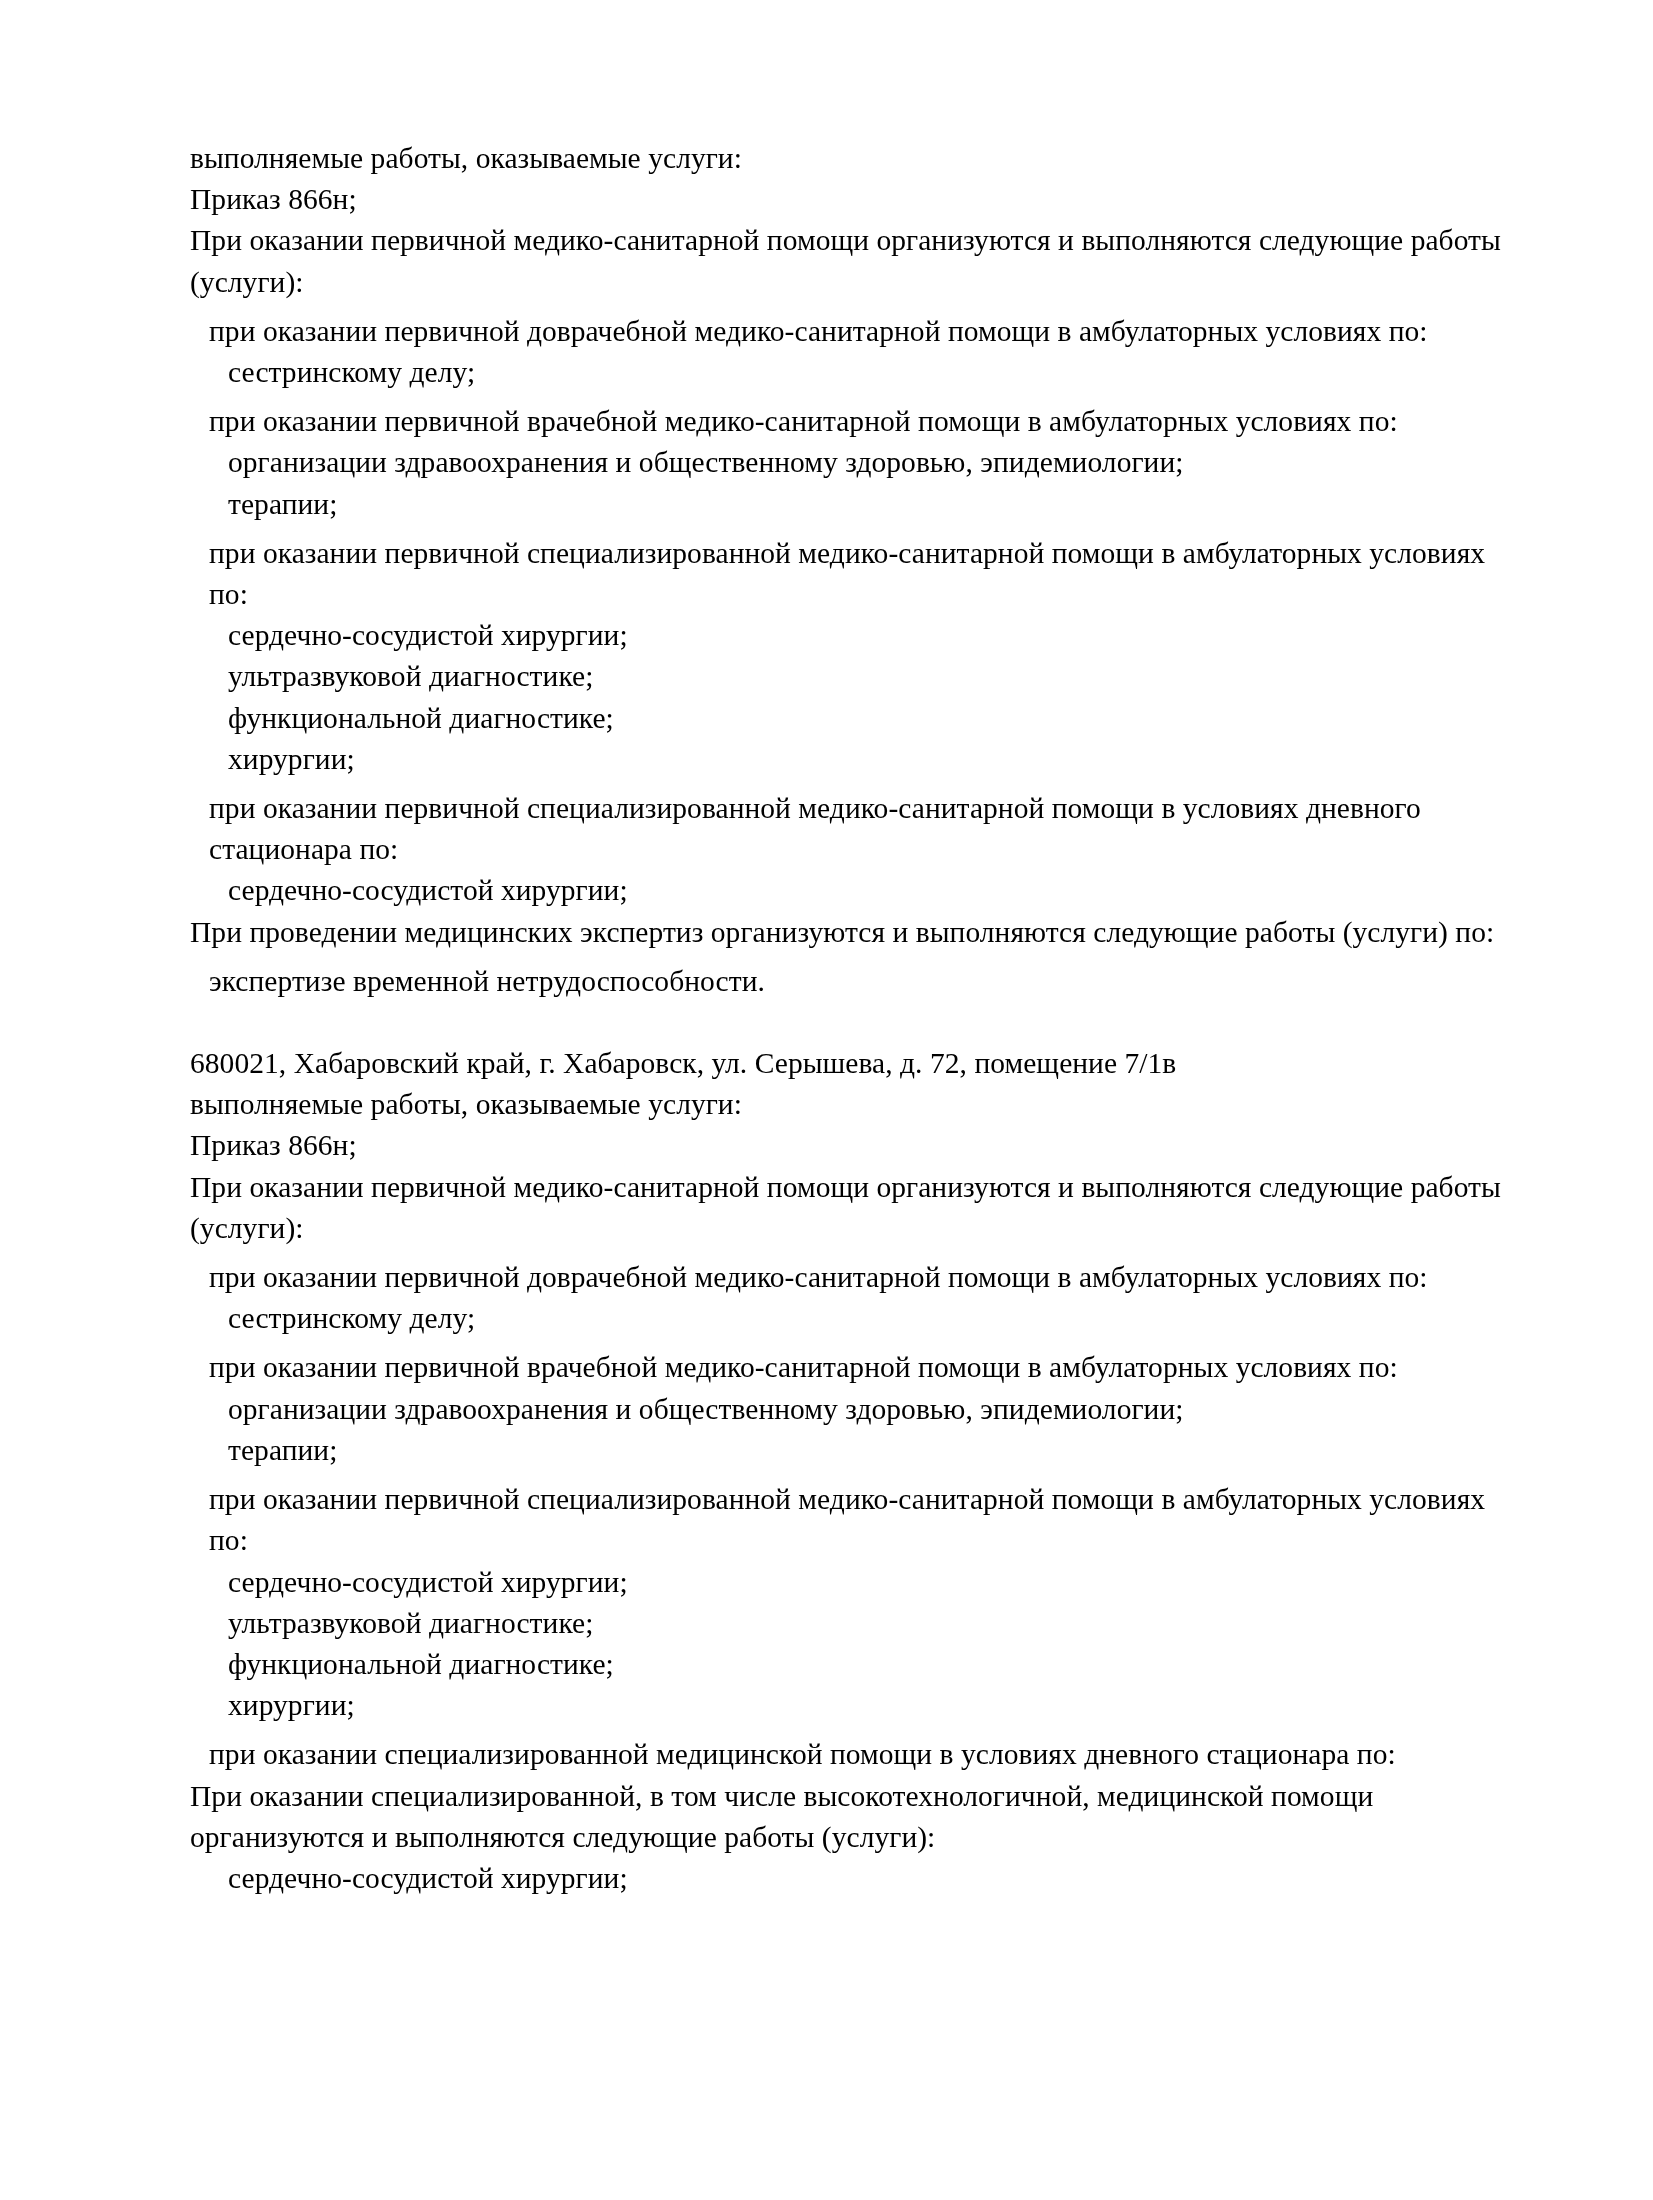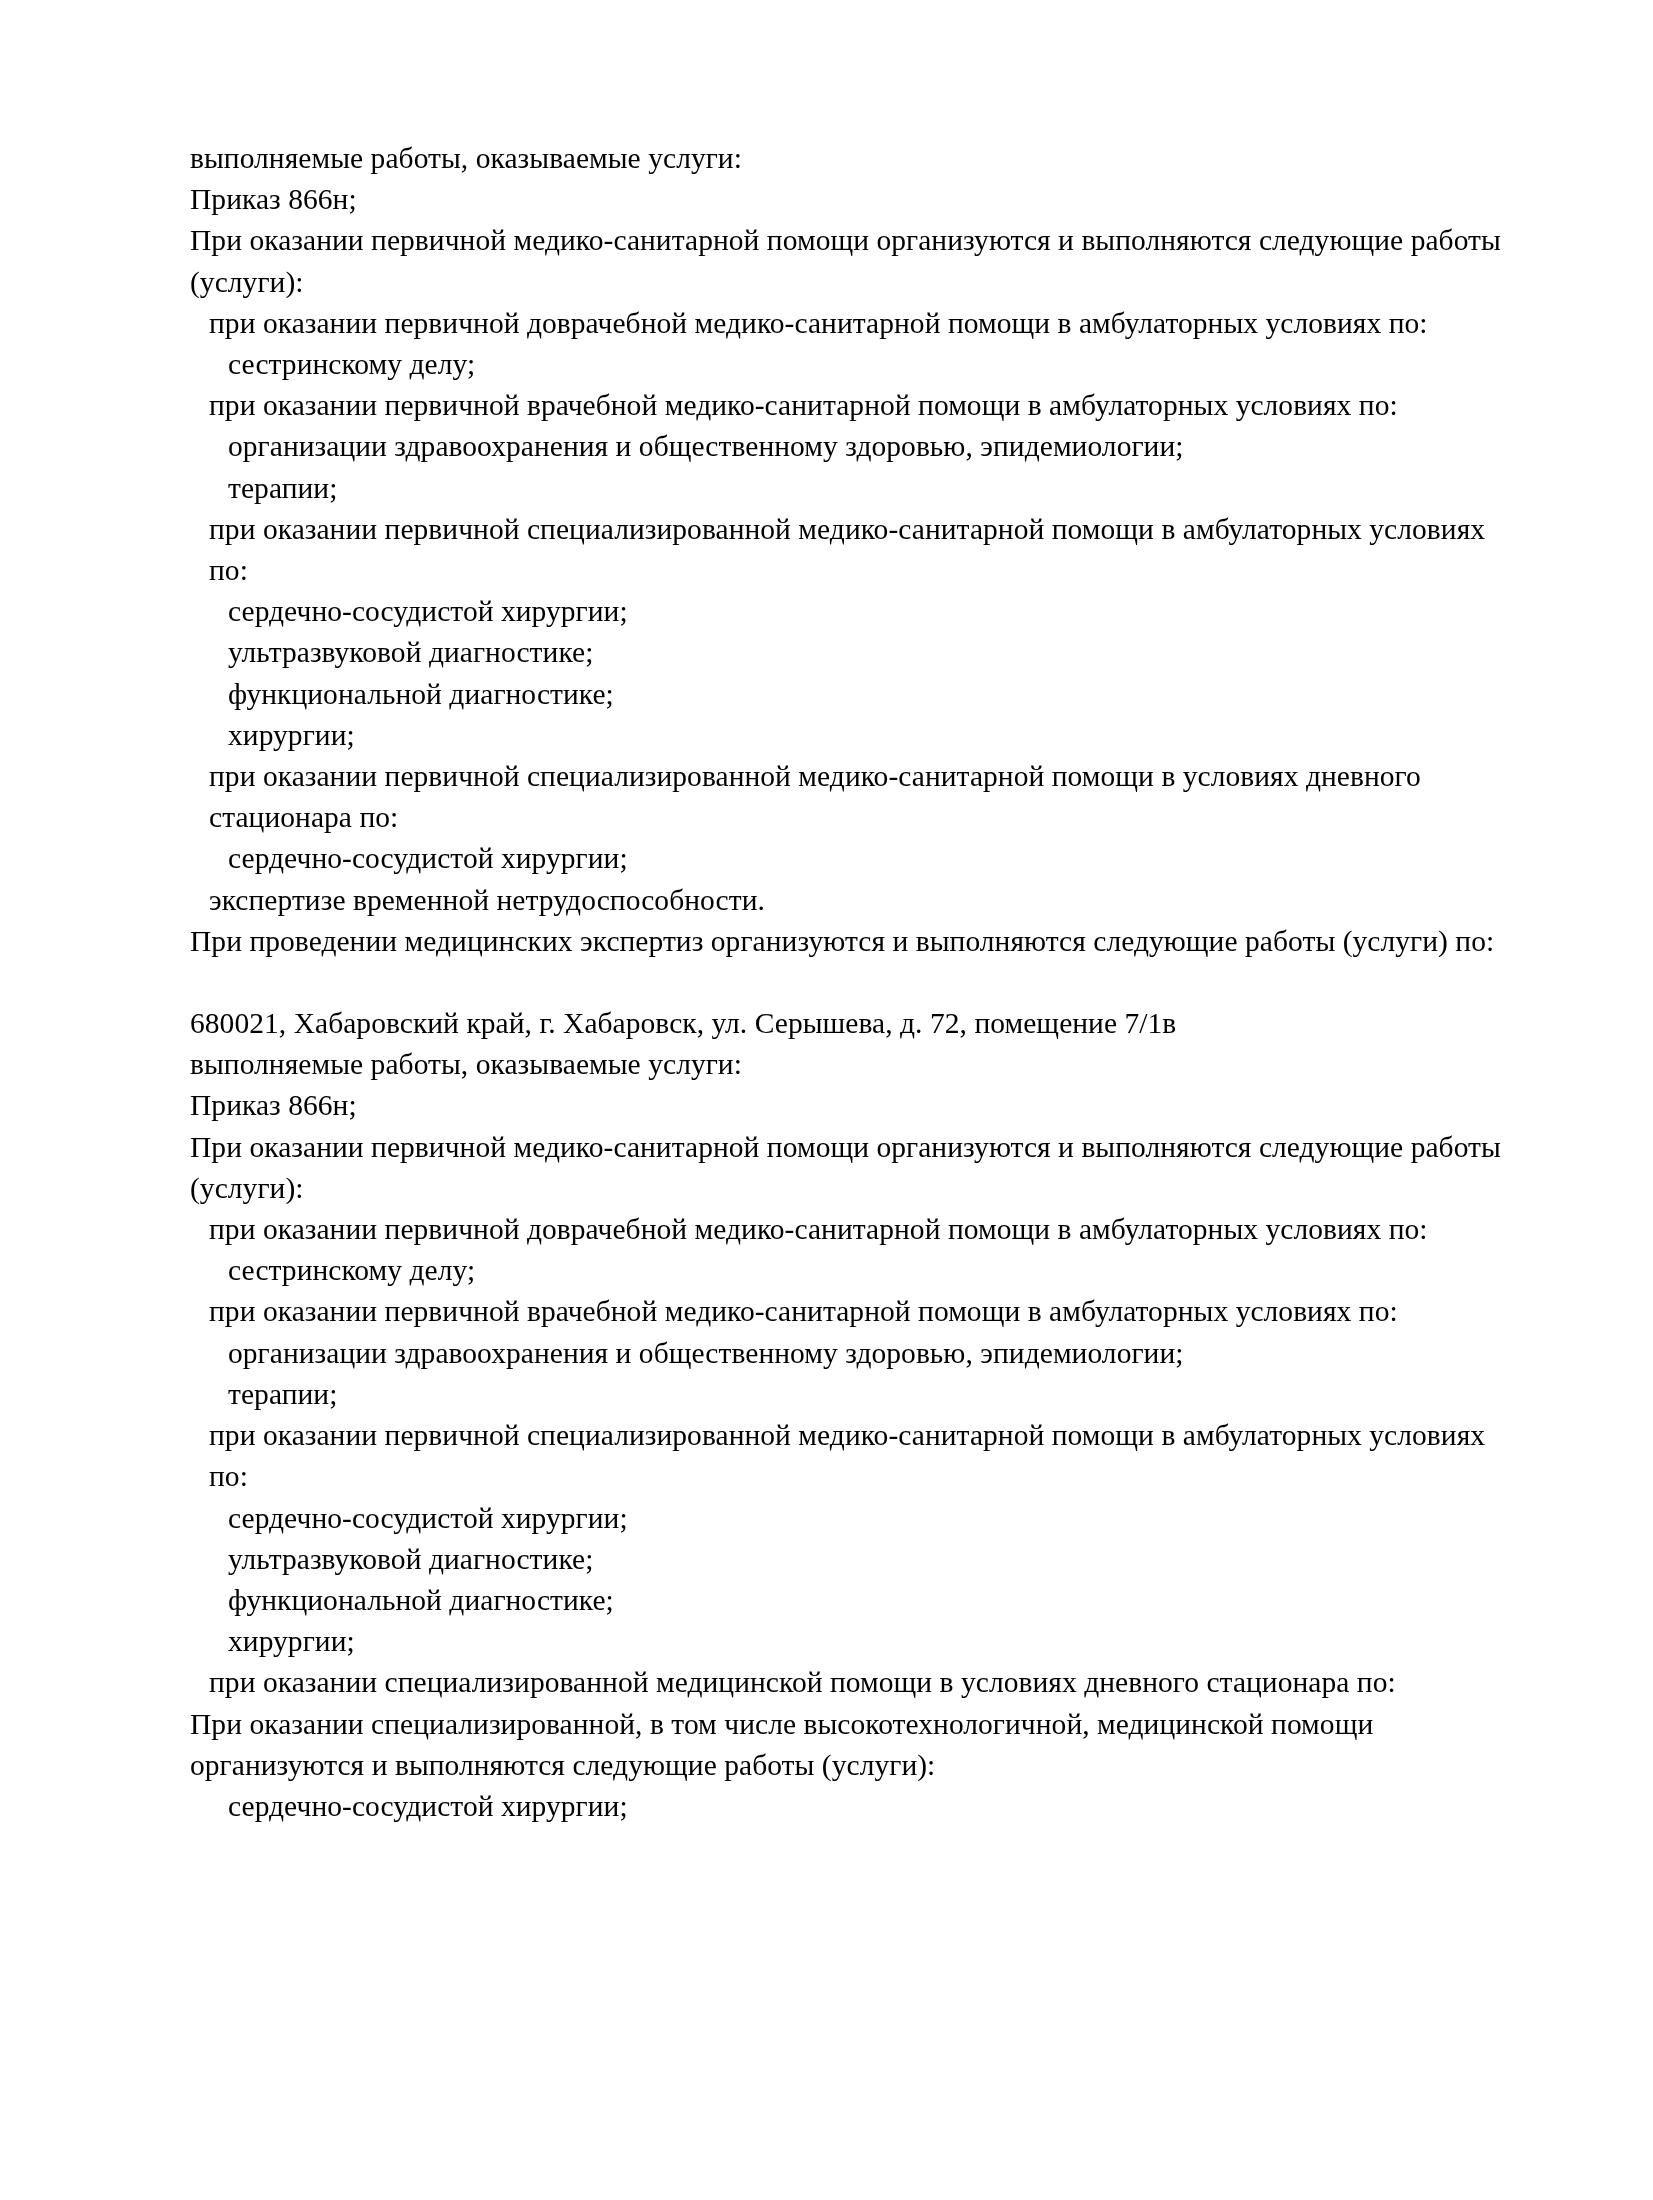--- a/index.html
+++ b/index.html
@@ -32,21 +32,21 @@
     text-align: left;
     letter-spacing: 0.05px;
   }
   .para {
     margin: 0;
     padding: 0;
     white-space: normal;
   }
   
   .lvl-0 { padding-left: 0px; }
-  .lvl-1 { padding-left: 19px; }
+  .lvl-1 { padding-left: 19px; margin-top: 8px; }
   .lvl-2 { padding-left: 38px; }
 
   .block-gap {
     height: 41px;
   }
   .section {
     margin: 0;
     padding: 0;
   }
 </style>
@@ -65,22 +65,22 @@
       <p class="para lvl-1">при оказании первичной врачебной медико-санитарной помощи в амбулаторных условиях по:</p>
       <p class="para lvl-2">организации здравоохранения и общественному здоровью, эпидемиологии;</p>
       <p class="para lvl-2">терапии;</p>
       <p class="para lvl-1">при оказании первичной специализированной медико-санитарной помощи в амбулаторных условиях по:</p>
       <p class="para lvl-2">сердечно-сосудистой хирургии;</p>
       <p class="para lvl-2">ультразвуковой диагностике;</p>
       <p class="para lvl-2">функциональной диагностике;</p>
       <p class="para lvl-2">хирургии;</p>
       <p class="para lvl-1">при оказании первичной специализированной медико-санитарной помощи в условиях дневного стационара по:</p>
       <p class="para lvl-2">сердечно-сосудистой хирургии;</p>
+      <p class="para lvl-0">При проведении медицинских экспертиз организуются и выполняются следующие работы (услуги) по:</p>
       <p class="para lvl-1">экспертизе временной нетрудоспособности.</p>
-      <p class="para lvl-0">При проведении медицинских экспертиз организуются и выполняются следующие работы (услуги) по:</p>
     </div>
 
     <div class="block-gap"></div>
 
     <div class="section">
       <p class="para lvl-0">680021, Хабаровский край, г. Хабаровск, ул. Серышева, д. 72, помещение 7/1в</p>
       <p class="para lvl-0">выполняемые работы, оказываемые услуги:</p>
       <p class="para lvl-0">Приказ 866н;</p>
       <p class="para lvl-0">При оказании первичной медико-санитарной помощи организуются и выполняются следующие работы (услуги):</p>
       <p class="para lvl-1">при оказании первичной доврачебной медико-санитарной помощи в амбулаторных условиях по:</p>

